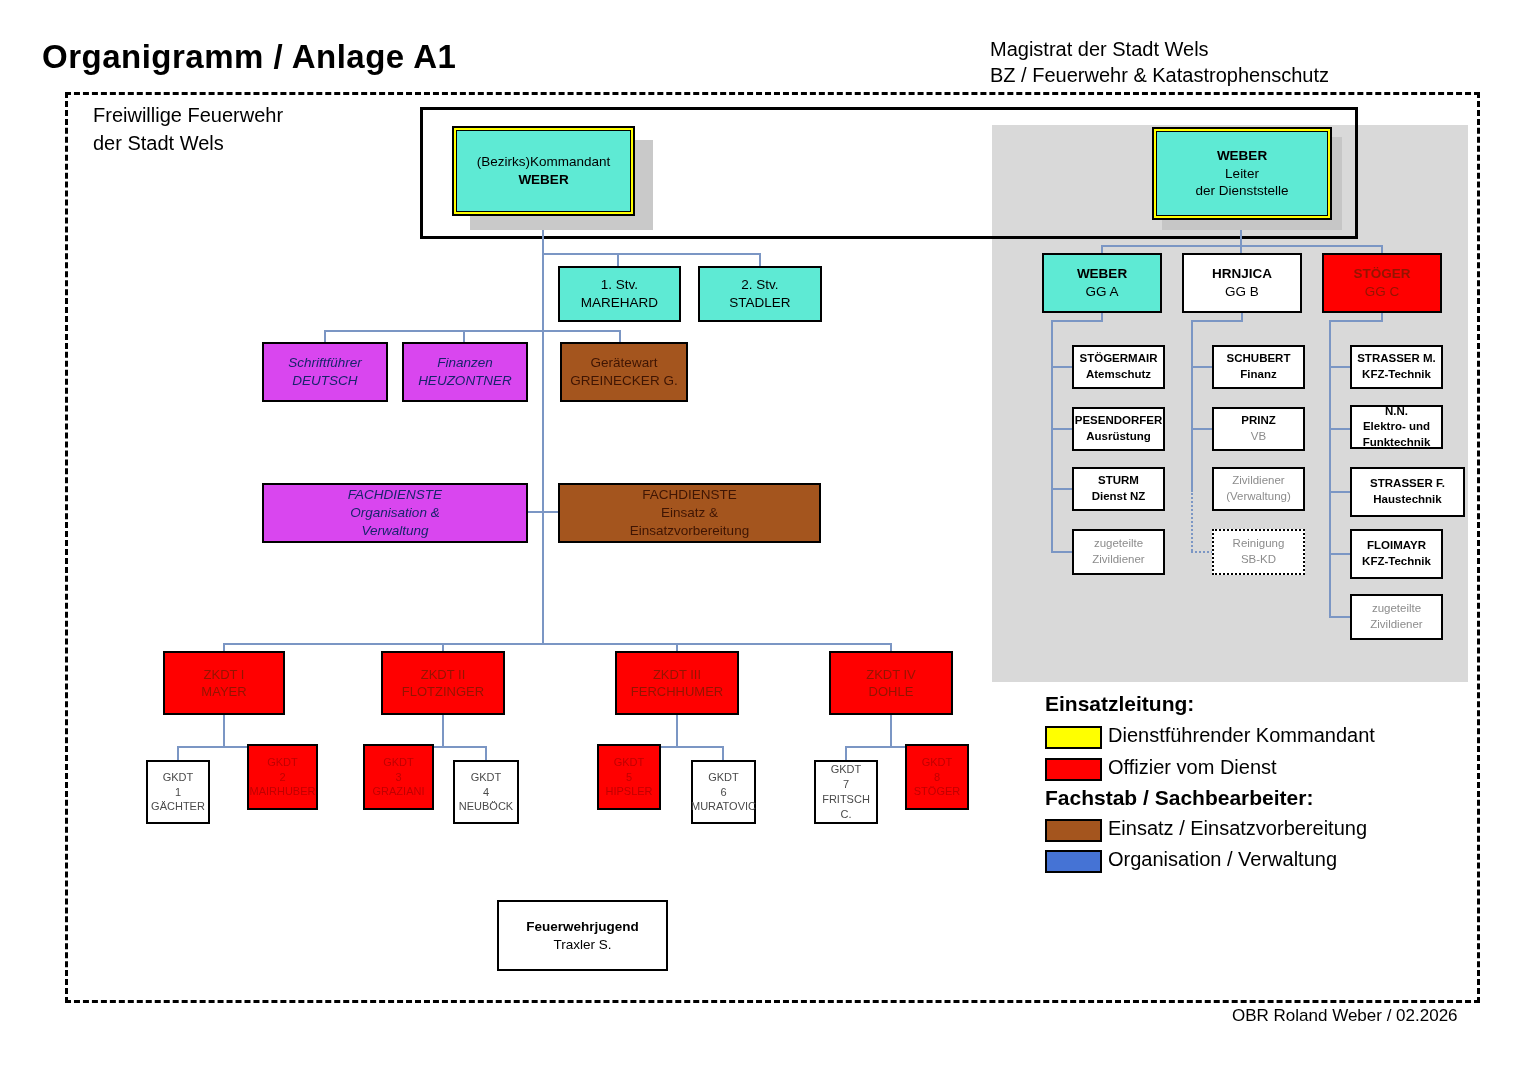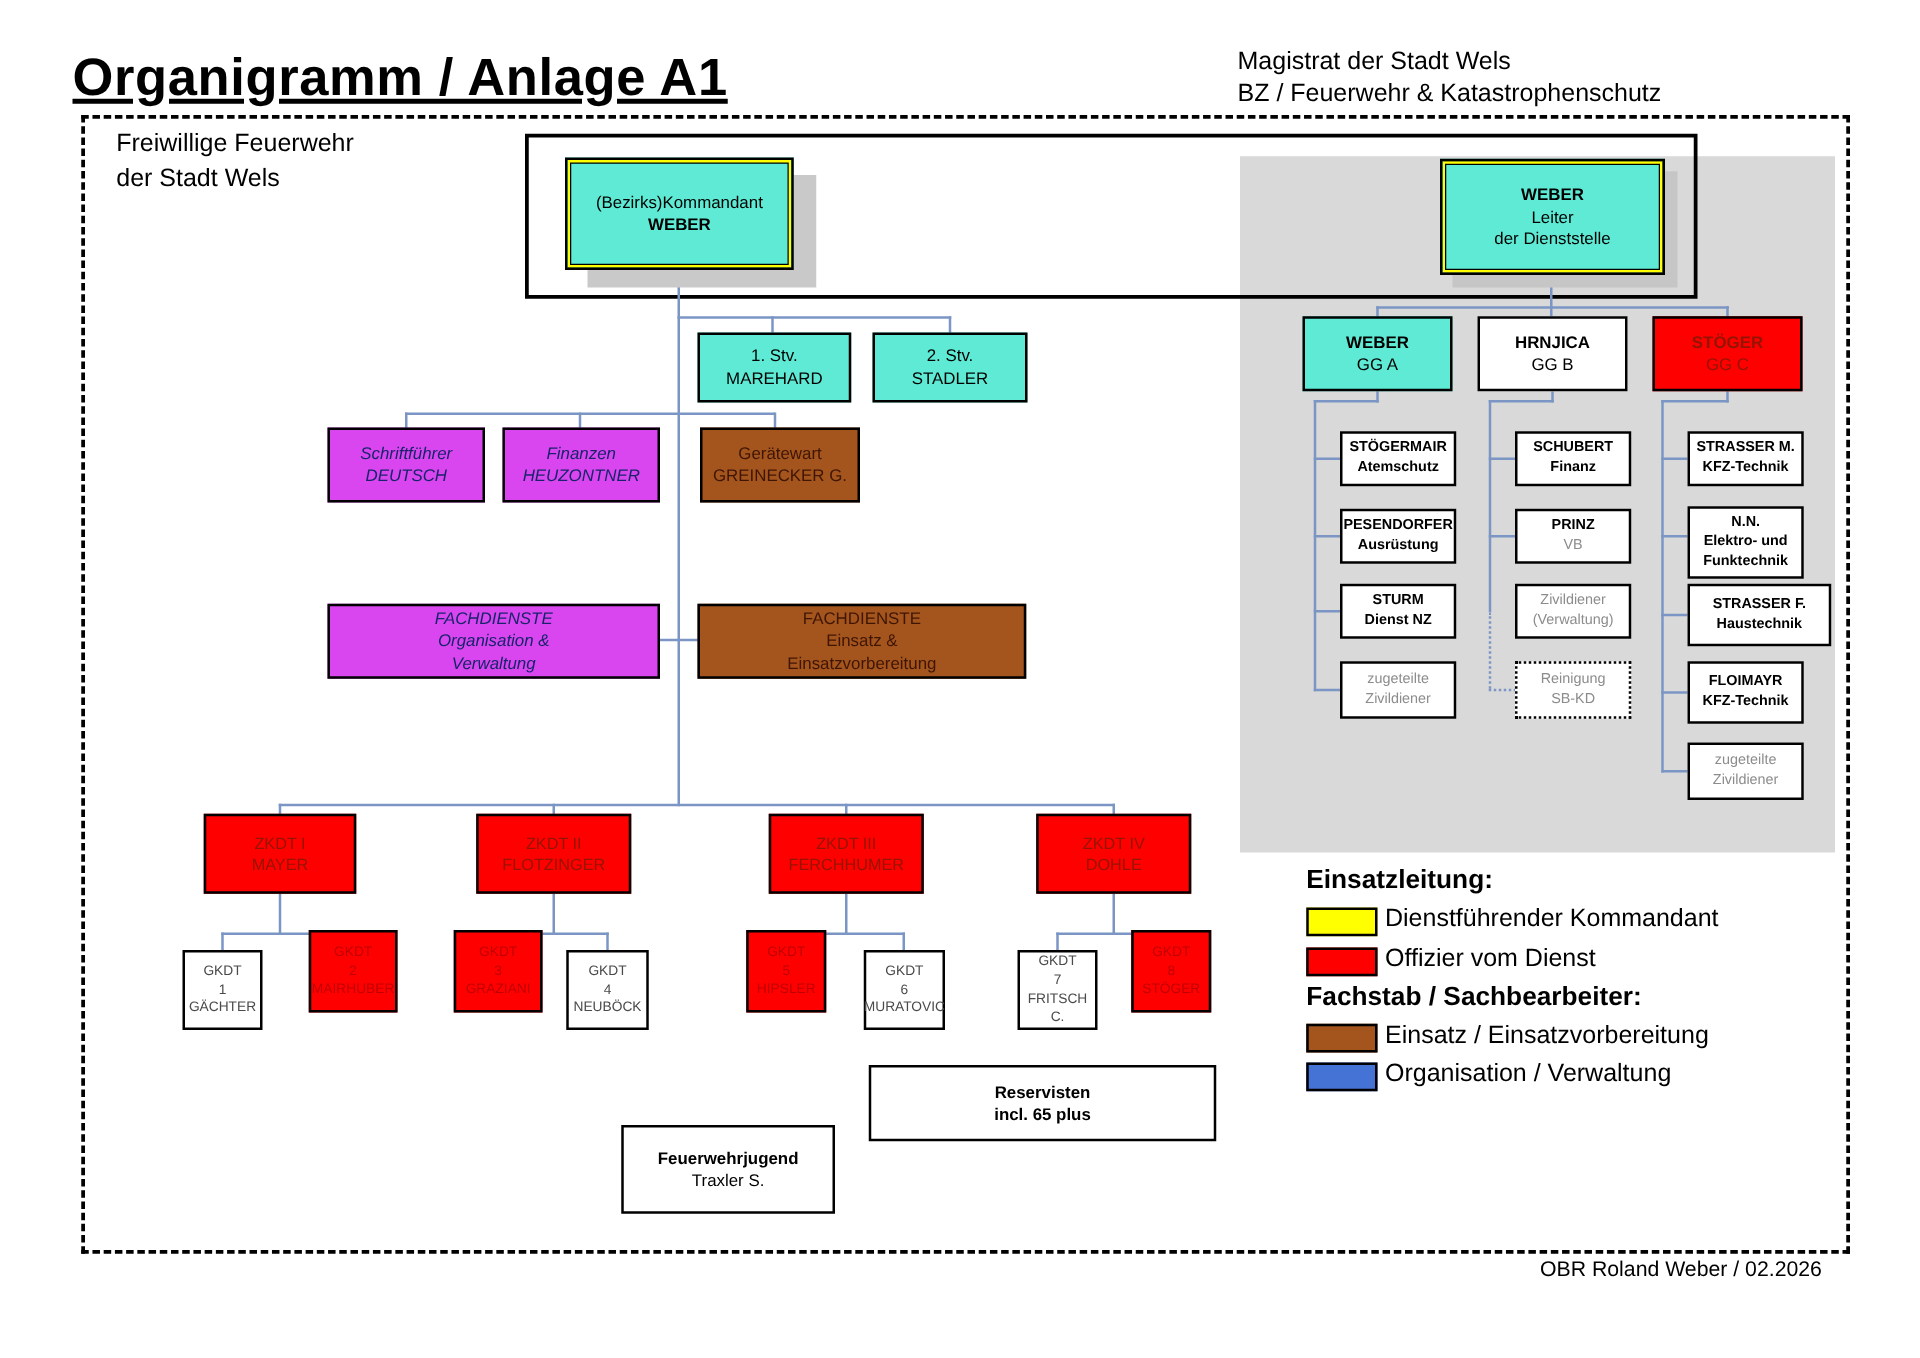--- a/index.html
+++ b/index.html
@@ -1,18 +1,18 @@
 <!DOCTYPE html>
 <html><head>
 <meta charset="utf-8">
 <style>
   html,body{margin:0;padding:0;background:#fff;}
   .canvas{position:relative;width:1536px;height:1086px;background:#fff;
     font-family:"Liberation Sans",sans-serif;color:#000;overflow:hidden;}
-  .title{position:absolute;left:58px;top:38px;font-size:42px;font-weight:bold;letter-spacing:0.5px;text-decoration:underline;}
+  .title{position:absolute;left:42px;top:38px;font-size:33px;font-weight:bold;letter-spacing:0.5px;}
   .hdr-right{position:absolute;left:990px;top:36px;font-size:20px;line-height:1.3;font-weight:bold;font-weight:600;}
   .hdr-right div{font-weight:normal;}
   .subtitle{position:absolute;left:93px;top:101px;font-size:20px;line-height:1.4;}
   .dashed-frame{position:absolute;left:65px;top:92px;width:1409px;height:905px;border:3px dashed #000;}
   .panel{position:absolute;left:992px;top:125px;width:476px;height:557px;background:#d9d9d9;}
   .elframe{position:absolute;left:420px;top:107px;width:932px;height:126px;border:3px solid #000;}
   .cn{position:absolute;background:#7b96c4;}
   .cnvd{position:absolute;border-left:2px dotted #7b96c4;width:0;}
   .cnhd{position:absolute;border-top:2px dotted #7b96c4;height:0;}
   .box{position:absolute;border:2px solid #000;background:#fff;display:flex;flex-direction:column;
@@ -201,24 +201,20 @@
   <div class="box gkdt-red" style="left:905px;top:744px;width:64px;height:66px">
     <span>GKDT</span>
     <span>8</span>
     <span>STÖGER</span>
   </div>
 
   <div class="box" style="left:497px;top:900px;width:171px;height:71px">
     <span class="b">Feuerwehrjugend</span>
     <span>Traxler S.</span>
   </div>
-  <div class="box" style="left:695px;top:852px;width:278px;height:61px">
-    <span class="b">Reservisten</span>
-    <span class="b">incl. 65 plus</span>
-  </div>
 
   <div class="box yellow dbl-sm" style="left:1152px;top:127px;width:180px;height:93px">
     <span class="b">WEBER</span>
     <span>Leiter</span>
     <span>der Dienststelle</span>
   </div>
   <div class="box yellow" style="left:1042px;top:253px;width:120px;height:60px">
     <span class="b">WEBER</span>
     <span>GG A</span>
   </div>
@@ -262,21 +258,21 @@
   </div>
   <div class="box sub11 gy dotted" style="left:1212px;top:529px;width:93px;height:46px">
     <span>Reinigung</span>
     <span>SB-KD</span>
   </div>
 
   <div class="box sub11" style="left:1350px;top:345px;width:93px;height:44px">
     <span>STRASSER M.</span>
     <span>KFZ-Technik</span>
   </div>
-  <div class="box sub11" style="left:1350px;top:405px;width:93px;height:58px">
+  <div class="box sub11" style="left:1350px;top:405px;width:93px;height:44px">
     <span>N.N.</span>
     <span>Elektro- und</span>
     <span>Funktechnik</span>
   </div>
   <div class="box sub11" style="left:1350px;top:467px;width:115px;height:50px">
     <span>STRASSER F.</span>
     <span>Haustechnik</span>
   </div>
   <div class="box sub11" style="left:1350px;top:529px;width:93px;height:50px">
     <span>FLOIMAYR</span>

